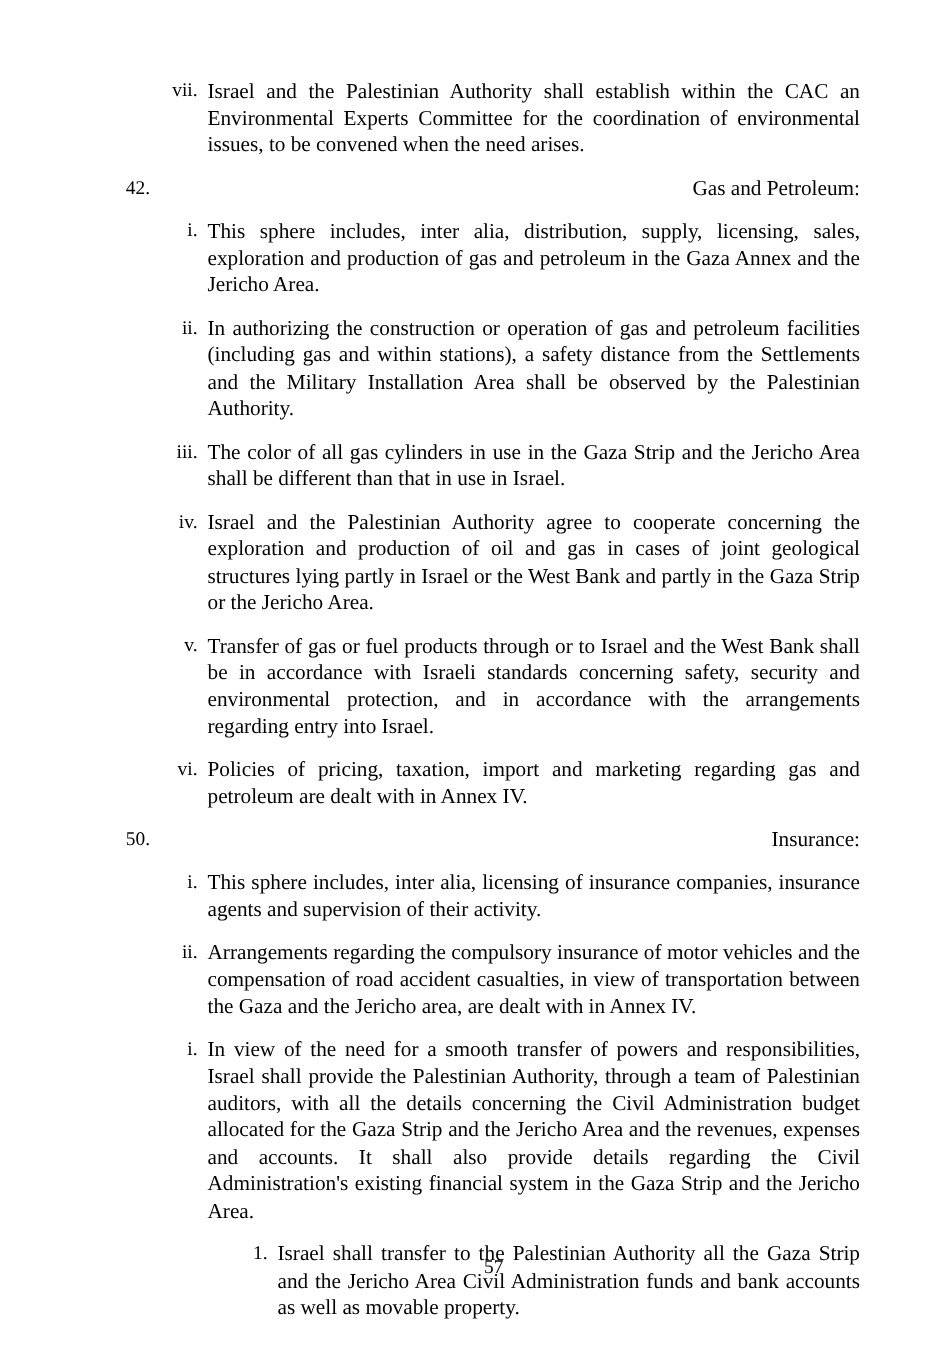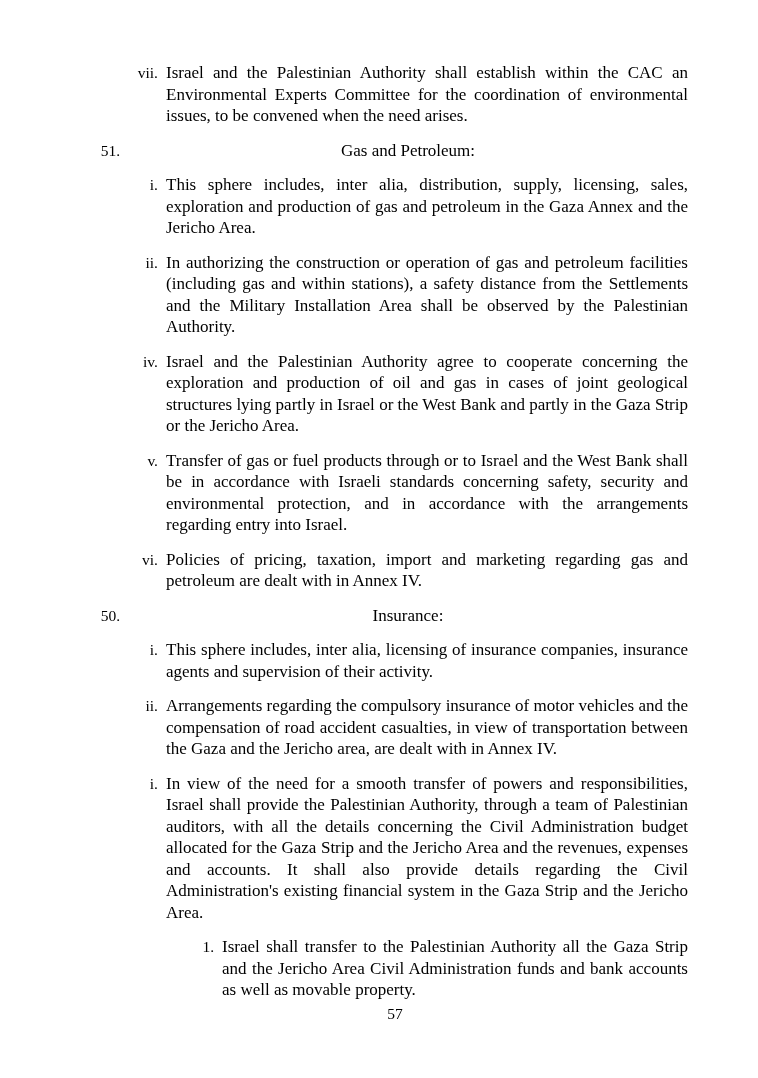--- a/index.html
+++ b/index.html
@@ -39,21 +39,21 @@
     flex: 1 1 auto;
     font-size: 17px;
     line-height: 21.5px;
     text-align: justify;
     text-justify: inter-word;
     hyphens: none;
   }
   
   .lvl-num .marker { width: 30px; margin-right: 8px; }
   .lvl-num { margin-left: 20px; }
-  .lvl-num .text { text-align: center; }
+  .lvl-num .text { text-align: right; }
 
   
   .lvl-roman { margin-left: 62px; }
   .lvl-roman .marker { width: 26px; margin-right: 8px; }
 
   
   .lvl-deep { margin-left: 128px; }
   .lvl-deep .marker { width: 16px; margin-right: 8px; }
 
   .page-number {
@@ -69,30 +69,34 @@
 </head>
 <body>
 
 <div class="page">
   <div id="content">
       <div class="block row lvl-roman">
         <div class="marker">vii.</div>
         <div class="text">Israel and the  Palestinian Authority shall establish within the CAC an Environmental Experts Committee for the coordination of environmental issues, to be convened when the need arises.</div>
       </div>
       <div class="block row lvl-num">
-        <div class="marker">51.</div>
+        <div class="marker">42.</div>
         <div class="text">Gas and Petroleum:</div>
       </div>
       <div class="block row lvl-roman">
         <div class="marker">i.</div>
         <div class="text">This sphere includes, inter alia,  distribution, supply, licensing, sales, exploration and  production of gas and petroleum in the Gaza Annex and the Jericho Area.</div>
       </div>
       <div class="block row lvl-roman">
         <div class="marker">ii.</div>
         <div class="text">In  authorizing the construction or operation of gas and petroleum facilities (including  gas and within stations), a safety distance from the Settlements and  the Military Installation Area shall be observed by the Palestinian Authority.</div>
+      </div>
+      <div class="block row lvl-roman">
+        <div class="marker">iii.</div>
+        <div class="text">The color of all  gas cylinders in use in the Gaza Strip and the Jericho Area shall be different than that in use in Israel.</div>
       </div>
       <div class="block row lvl-roman">
         <div class="marker">iv.</div>
         <div class="text">Israel and  the  Palestinian Authority agree to cooperate concerning the exploration and  production  of oil  and gas in cases of joint geological structures  lying partly in Israel or the West Bank and partly in the Gaza Strip or the Jericho Area.</div>
       </div>
       <div class="block row lvl-roman">
         <div class="marker">v.</div>
         <div class="text">Transfer  of gas or fuel products through or to Israel and the West Bank shall  be in accordance with Israeli standards concerning safety, security and  environmental protection, and in accordance with the arrangements regarding entry into Israel.</div>
       </div>
       <div class="block row lvl-roman">

